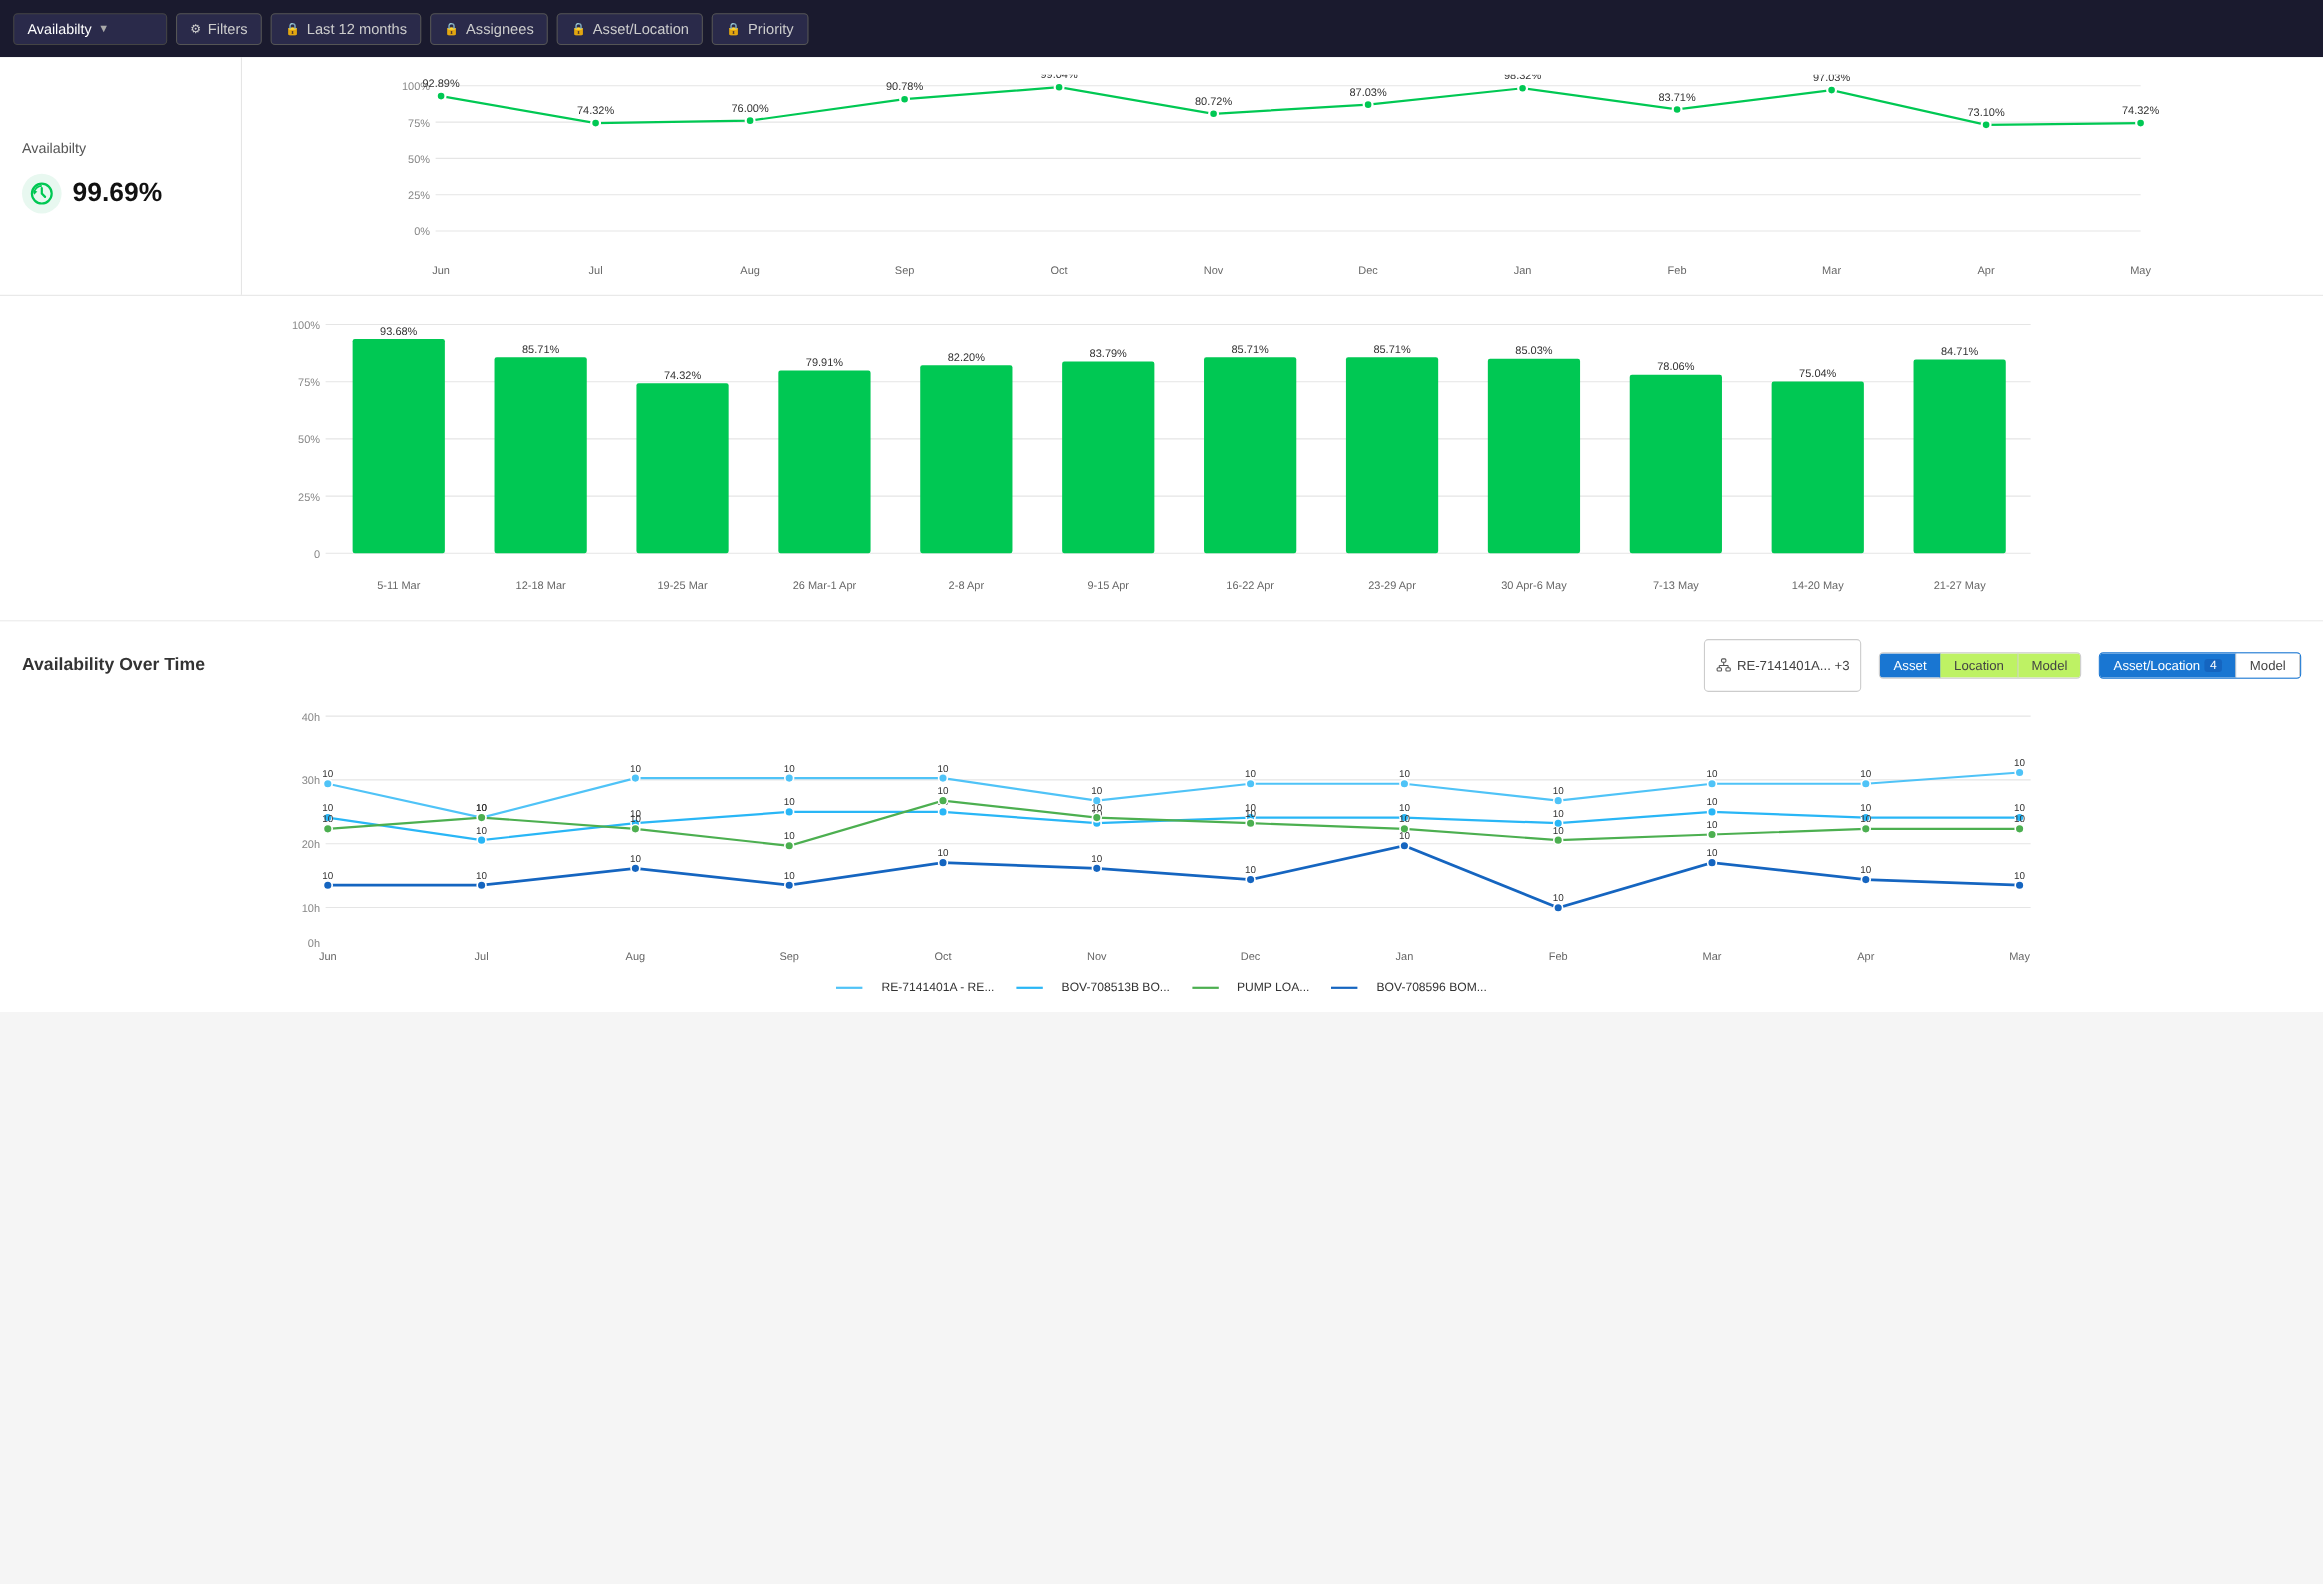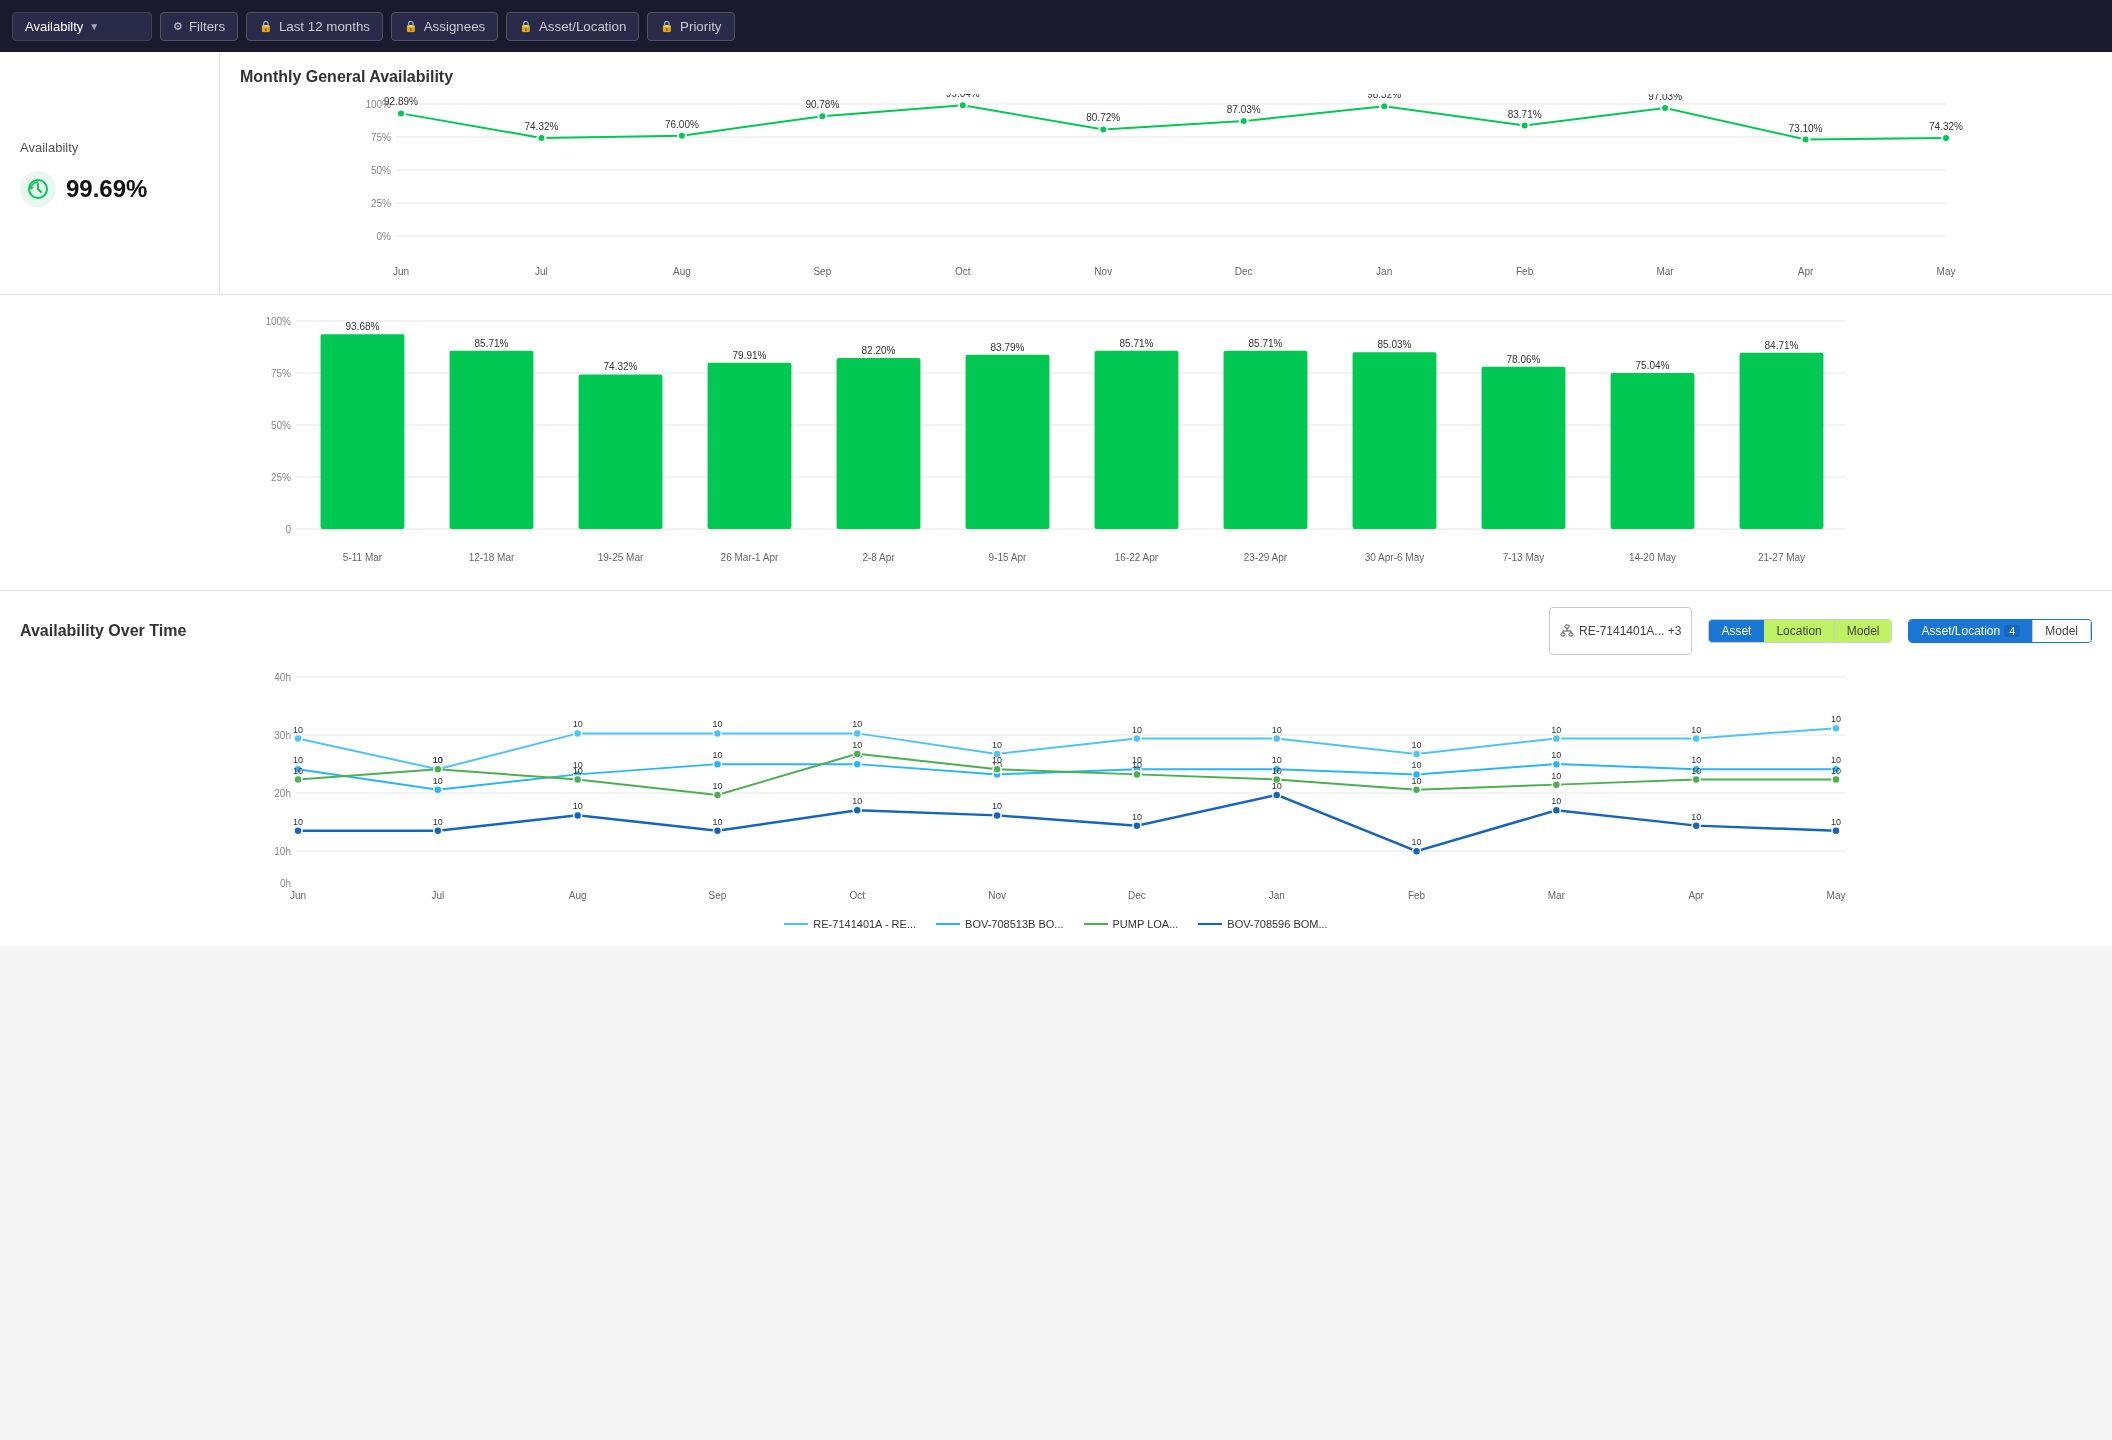--- a/index.html
+++ b/index.html
@@ -58,21 +58,21 @@
     .btn-group-item:last-child { border-right: none; }
     .btn-group-item.active { background: #1976d2; color: #fff; border-color: #1976d2; }
     .btn-group2 { display: flex; border: 1px solid #1976d2; border-radius: 4px; overflow: hidden; margin-left: 8px; }
     .btn-group2-item {
       padding: 4px 12px; background: #fff; cursor: pointer; font-size: 12px;
       border-right: 1px solid #ccc; color: #444;
     }
     .btn-group2-item.active { background: #1976d2; color: #fff; }
 
     .chart-legend { display: flex; gap: 20px; justify-content: center; margin-top: 8px; font-size: 11px; }
-    .legend-item { display: flex; align-items: center; gap: 5px; }
+    .legend-item { display: flex; align-items: center; gap: 17px; }
     .legend-line { width: 24px; height: 2px; }
 
     
     .y-axis-label { font-size: 10px; fill: #888; }
   </style>
 </head>
 <body>
 
 <nav class="top-nav">
   <div class="nav-dropdown">
@@ -110,21 +110,20 @@
           <circle cx="11" cy="11" r="9" fill="none" stroke="#00c853" stroke-width="2"></circle>
           <path d="M11 6v5l3 3" stroke="#00c853" stroke-width="2" stroke-linecap="round" fill="none"></path>
           <path d="M4 11 A7 7 0 0 1 11 4" stroke="#00c853" stroke-width="1.5" fill="none"></path>
           <polygon points="3,8 4,12 7,9" fill="#00c853"></polygon>
         </svg>
       </div>
       <span class="kpi-value">99.69%</span>
     </div>
   </div>
   <div class="chart-area">
-    <div class="chart-title">Monthly General Availability</div>
     <svg id="monthly-svg" width="100%" height="185" viewBox="0 0 1600 185" preserveAspectRatio="xMidYMid meet">
 
       <line x1="30" y1="10" x2="1580" y2="10" stroke="#e5e5e5" stroke-width="1"></line>
       <line x1="30" y1="43" x2="1580" y2="43" stroke="#e5e5e5" stroke-width="1"></line>
       <line x1="30" y1="76" x2="1580" y2="76" stroke="#e5e5e5" stroke-width="1"></line>
       <line x1="30" y1="109" x2="1580" y2="109" stroke="#e5e5e5" stroke-width="1"></line>
       <line x1="30" y1="142" x2="1580" y2="142" stroke="#e5e5e5" stroke-width="1"></line>
 
       <text x="25" y="14" text-anchor="end" class="y-axis-label">100%</text>
       <text x="25" y="47" text-anchor="end" class="y-axis-label">75%</text>

